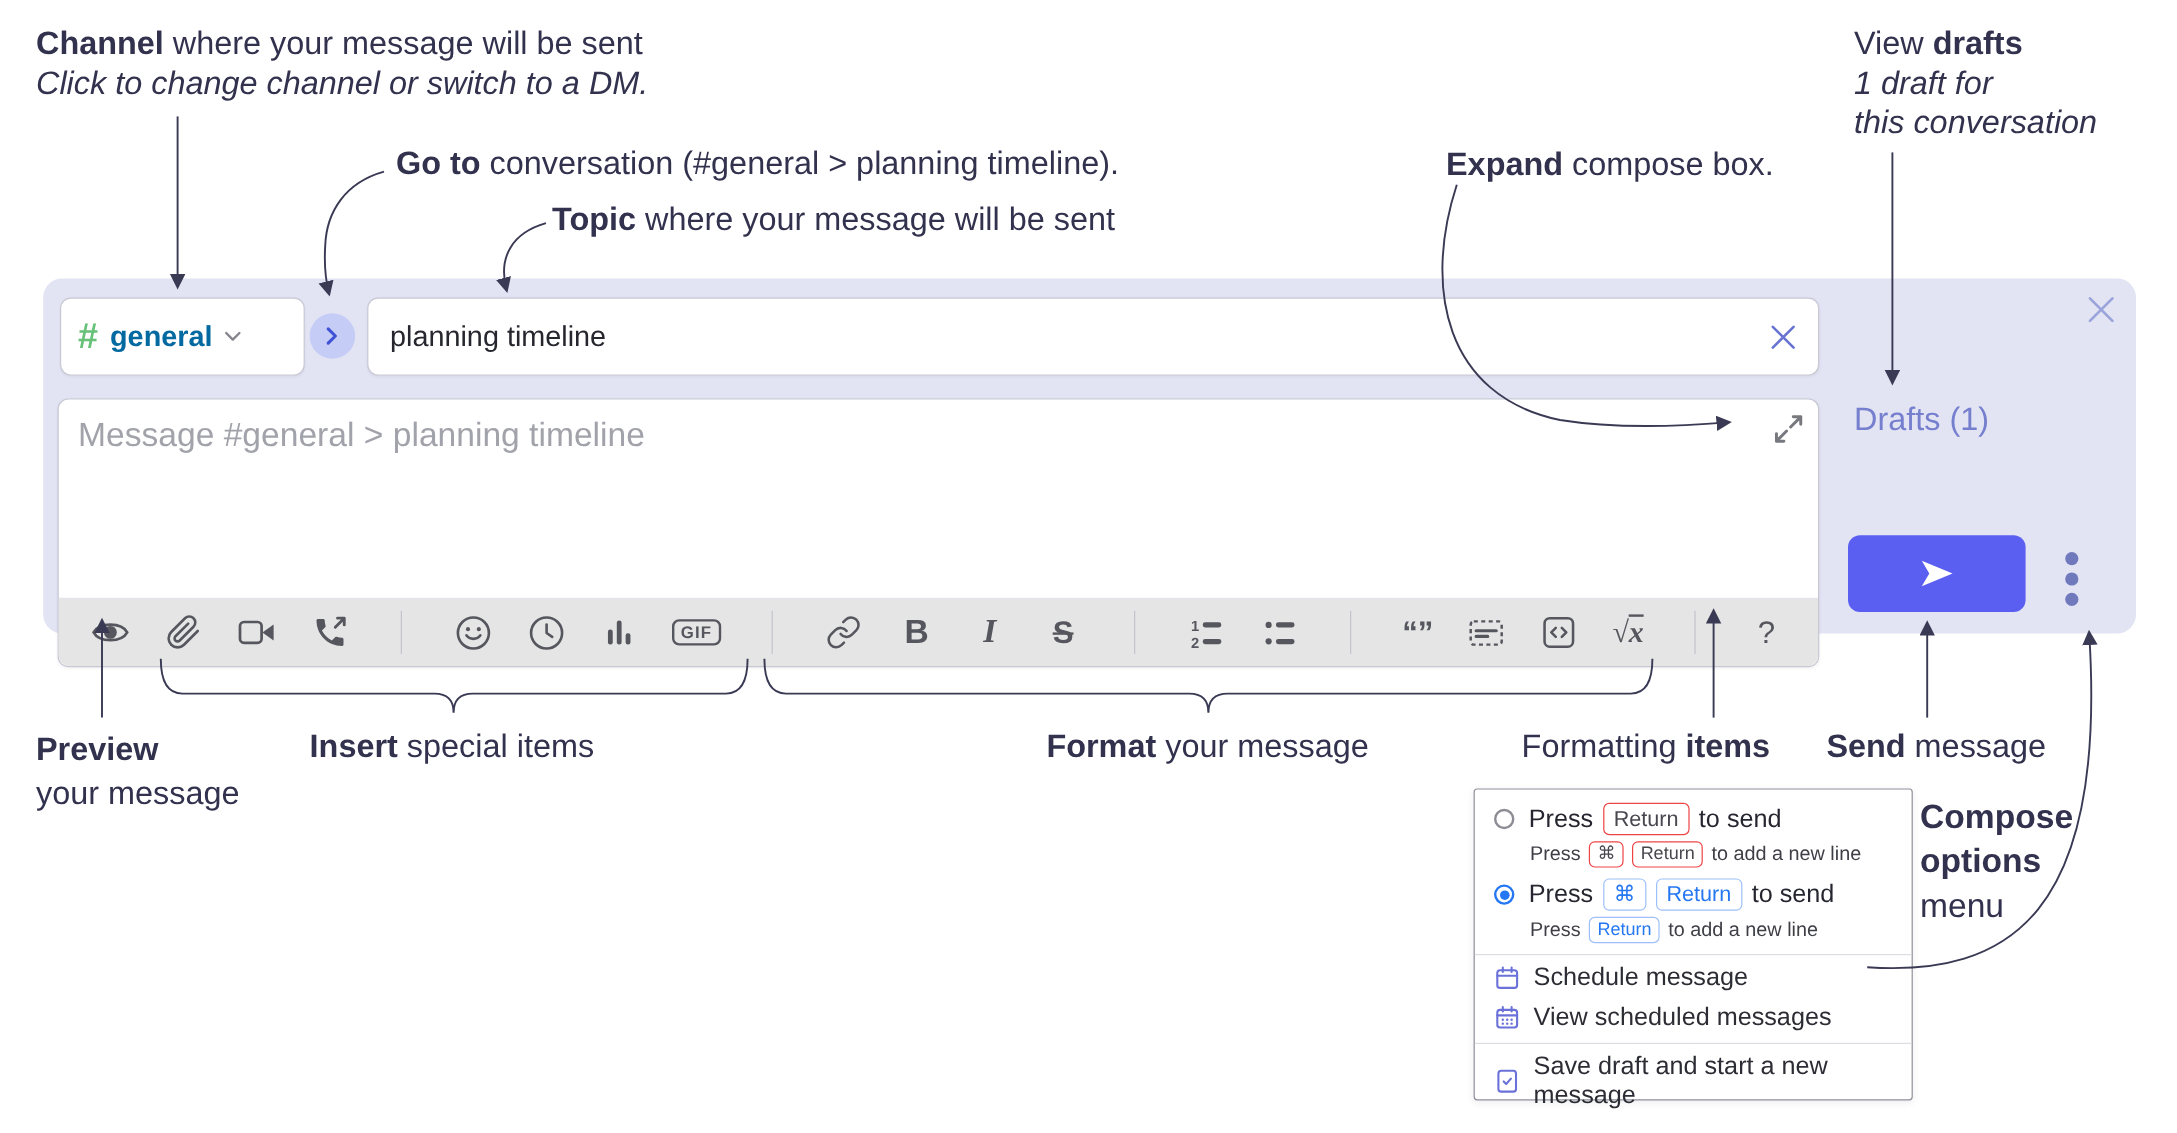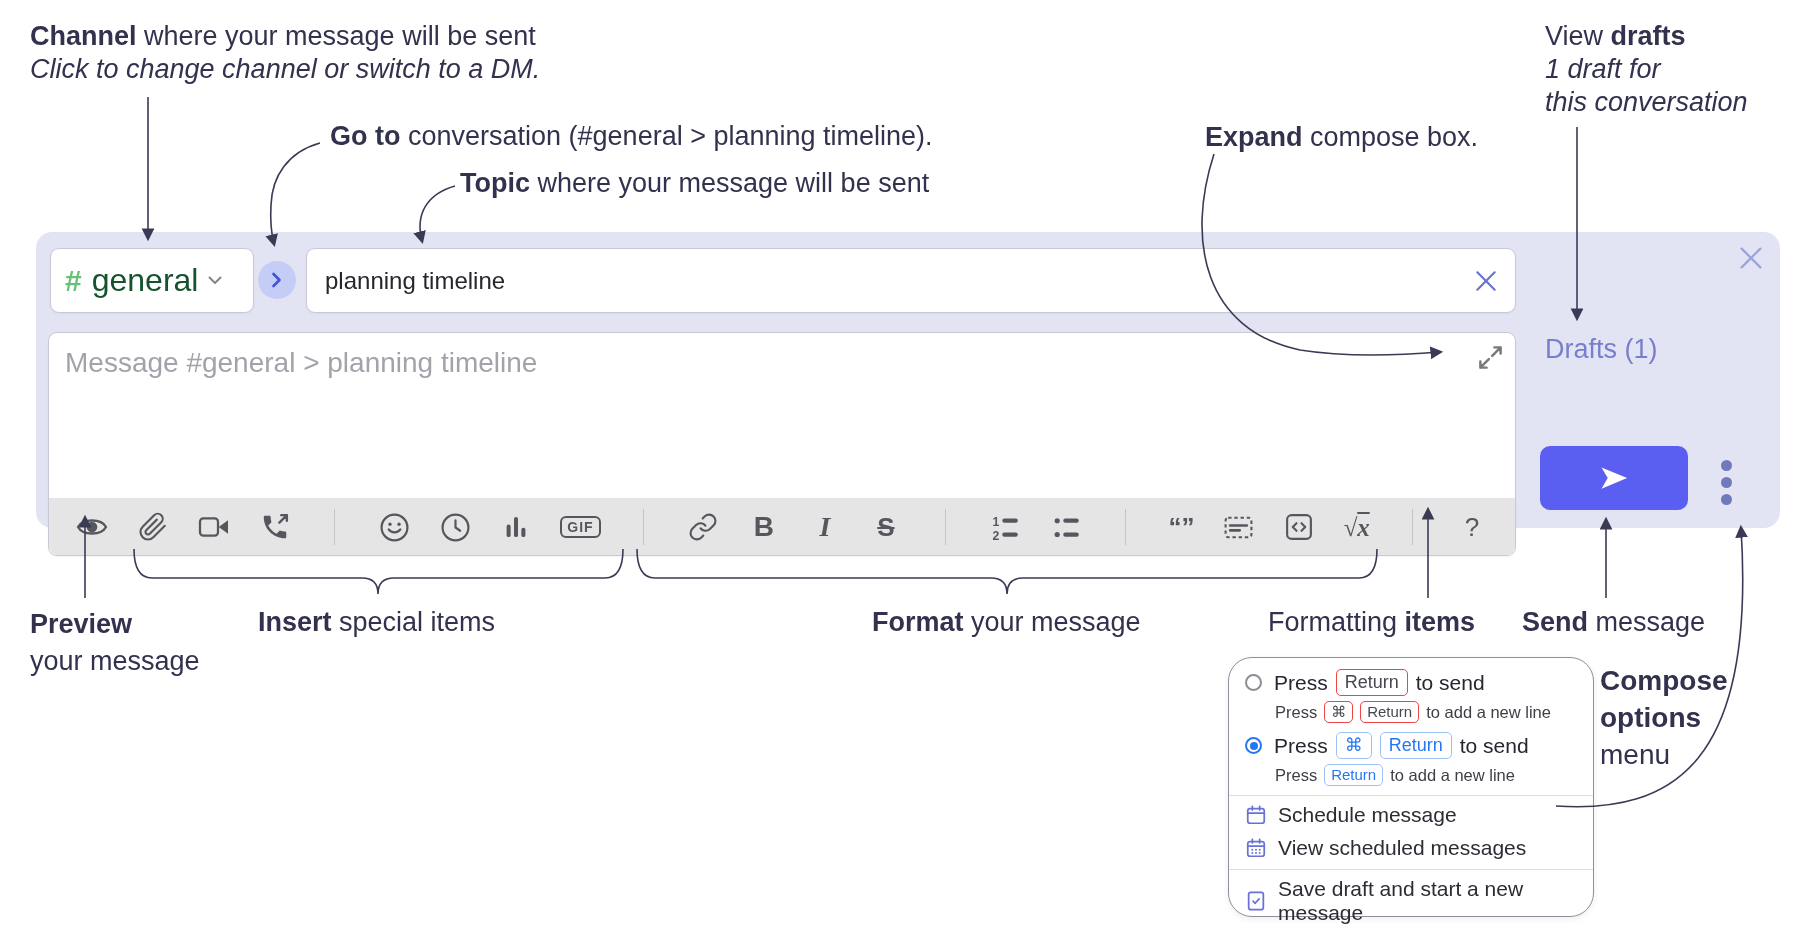--- a/index.html
+++ b/index.html
@@ -6,21 +6,21 @@
   .page{position:relative;width:1814px;height:944px;font-family:"Liberation Sans",sans-serif;color:#32324e;overflow:hidden;}
   .ann{position:absolute;font-size:27px;line-height:33px;color:#32324e;}
   .ann .b{font-weight:700;}
   .ann .it{font-style:italic;}
   svg{display:block;}
   
   .compose{position:absolute;left:36px;top:232px;width:1744px;height:296px;background:#e2e4f4;border-radius:16px;}
   .whitebox{background:#fff;border:1px solid #c9c9d4;border-radius:9px;box-shadow:0 1px 2px rgba(40,40,80,.05);}
   .channel-sel{position:absolute;left:14px;top:16px;width:204px;height:65px;display:flex;align-items:center;gap:10px;padding:0 14px;box-sizing:border-box;cursor:pointer;font-family:inherit;}
   .hash{font-size:30px;font-weight:700;color:#68c179;line-height:1;}
-  .chname{font-size:32px;color:#14532d;}
+  .chname{font-size:24px;color:#0369a1;font-weight:bold;}
   .goto-btn{position:absolute;left:222px;top:29px;width:38px;height:38px;border-radius:50%;background:#c5cdf6;border:none;display:flex;align-items:center;justify-content:center;cursor:pointer;}
   .topic-box{position:absolute;left:270px;top:16px;width:1210px;height:65px;box-sizing:border-box;}
   .topic-box input{position:absolute;left:0;top:0;width:100%;height:100%;border:none;outline:none;background:transparent;font-family:inherit;font-size:24px;color:#26262e;padding:0 60px 0 18px;box-sizing:border-box;}
   .topic-clear{position:absolute;right:14px;top:18px;width:28px;height:28px;border:none;background:transparent;padding:0;cursor:pointer;color:#6774d1;}
   .compose-close{position:absolute;left:1700px;top:10px;width:32px;height:32px;border:none;background:transparent;padding:0;cursor:pointer;color:#9ba4da;}
   .msg-box{position:absolute;left:12px;top:100px;width:1468px;height:224px;box-sizing:border-box;}
   .msg-box textarea{position:absolute;left:0;top:0;width:100%;height:118px;border:none;outline:none;resize:none;background:transparent;font-family:inherit;font-size:28px;color:#333;padding:14px 52px 0 16px;box-sizing:border-box;}
   .msg-box textarea::placeholder{color:#a2a3aa;opacity:1;}
   .expand-btn{position:absolute;right:10px;top:10px;width:28px;height:28px;border:none;background:transparent;padding:0;cursor:pointer;color:#78797e;}
   .toolbar{position:absolute;left:0;bottom:0;width:100%;height:57px;background:#e5e5e5;border-top:1px solid #e2e2e8;border-radius:0 0 9px 9px;box-sizing:border-box;display:flex;align-items:center;justify-content:space-between;padding:0 26px;}
@@ -32,21 +32,21 @@
   .txt-i{font-size:28px;font-weight:600;font-style:italic;font-family:"Liberation Serif",serif;line-height:1;}
   .txt-s{font-size:26px;font-weight:700;text-decoration:line-through;line-height:1;}
   .txt-m{font-size:25px;font-style:italic;font-weight:600;font-family:"Liberation Serif",serif;line-height:1;}
   .txt-m .ovl{text-decoration:overline;}
   .txt-q{font-size:26px;font-weight:700;line-height:1;}
   .drafts{position:absolute;left:1509px;top:102px;font-size:27px;color:#767fce;cursor:pointer;text-decoration:none;}
   .send-btn{position:absolute;left:1504px;top:214px;width:148px;height:64px;border:none;border-radius:10px;background:#5b5ff1;display:flex;align-items:center;justify-content:center;cursor:pointer;}
   .dots{position:absolute;left:1678px;top:226px;width:24px;height:48px;border:none;background:transparent;padding:0;cursor:pointer;display:flex;flex-direction:column;align-items:center;justify-content:center;gap:6px;}
   .dots i{width:11px;height:11px;border-radius:50%;background:#7179bd;}
   
-  .popup{position:absolute;left:1228px;top:657px;width:366px;height:260px;background:#fff;border:1.5px solid #90909c;border-radius:24px;box-sizing:border-box;padding:11px 16px 0 16px;font-size:21px;color:#262630;box-shadow:0 2px 6px rgba(40,40,80,.08);}
+  .popup{position:absolute;left:1228px;top:657px;width:366px;height:260px;background:#fff;border:1.5px solid #90909c;border-radius:3px;box-sizing:border-box;padding:11px 16px 0 16px;font-size:21px;color:#262630;box-shadow:0 2px 6px rgba(40,40,80,.08);}
   .radio-row{display:flex;align-items:center;gap:12px;margin-bottom:5px;cursor:pointer;}
   .rtext{display:inline-flex;align-items:center;gap:8px;}
   .radio{width:17px;height:17px;border:2px solid #8c8c94;border-radius:50%;box-sizing:border-box;flex:none;}
   .radio.sel{border-color:#2577f3;display:flex;align-items:center;justify-content:center;}
   .radio.sel i{width:8px;height:8px;border-radius:50%;background:#2577f3;}
   .sub-row{display:flex;align-items:center;gap:7px;margin:0 0 9px 30px;font-size:16.5px;color:#3e3e46;}
   kbd{font-family:Liberation Sans, sans-serif;border:1px solid #ef4444;border-radius:5px;background:#fff;color:#47474f;padding:0px 8px 1px 8px;font-size:18px;line-height:24px;display:inline-block;}
   .sub-row kbd{font-size:15px;line-height:20px;padding:0 6px;}
   kbd.blue{border-color:#9ec0f9;color:#2577f3;}
   .pdivider{border-top:1px solid #dcdce2;margin:3px -16px 7px -16px;}

